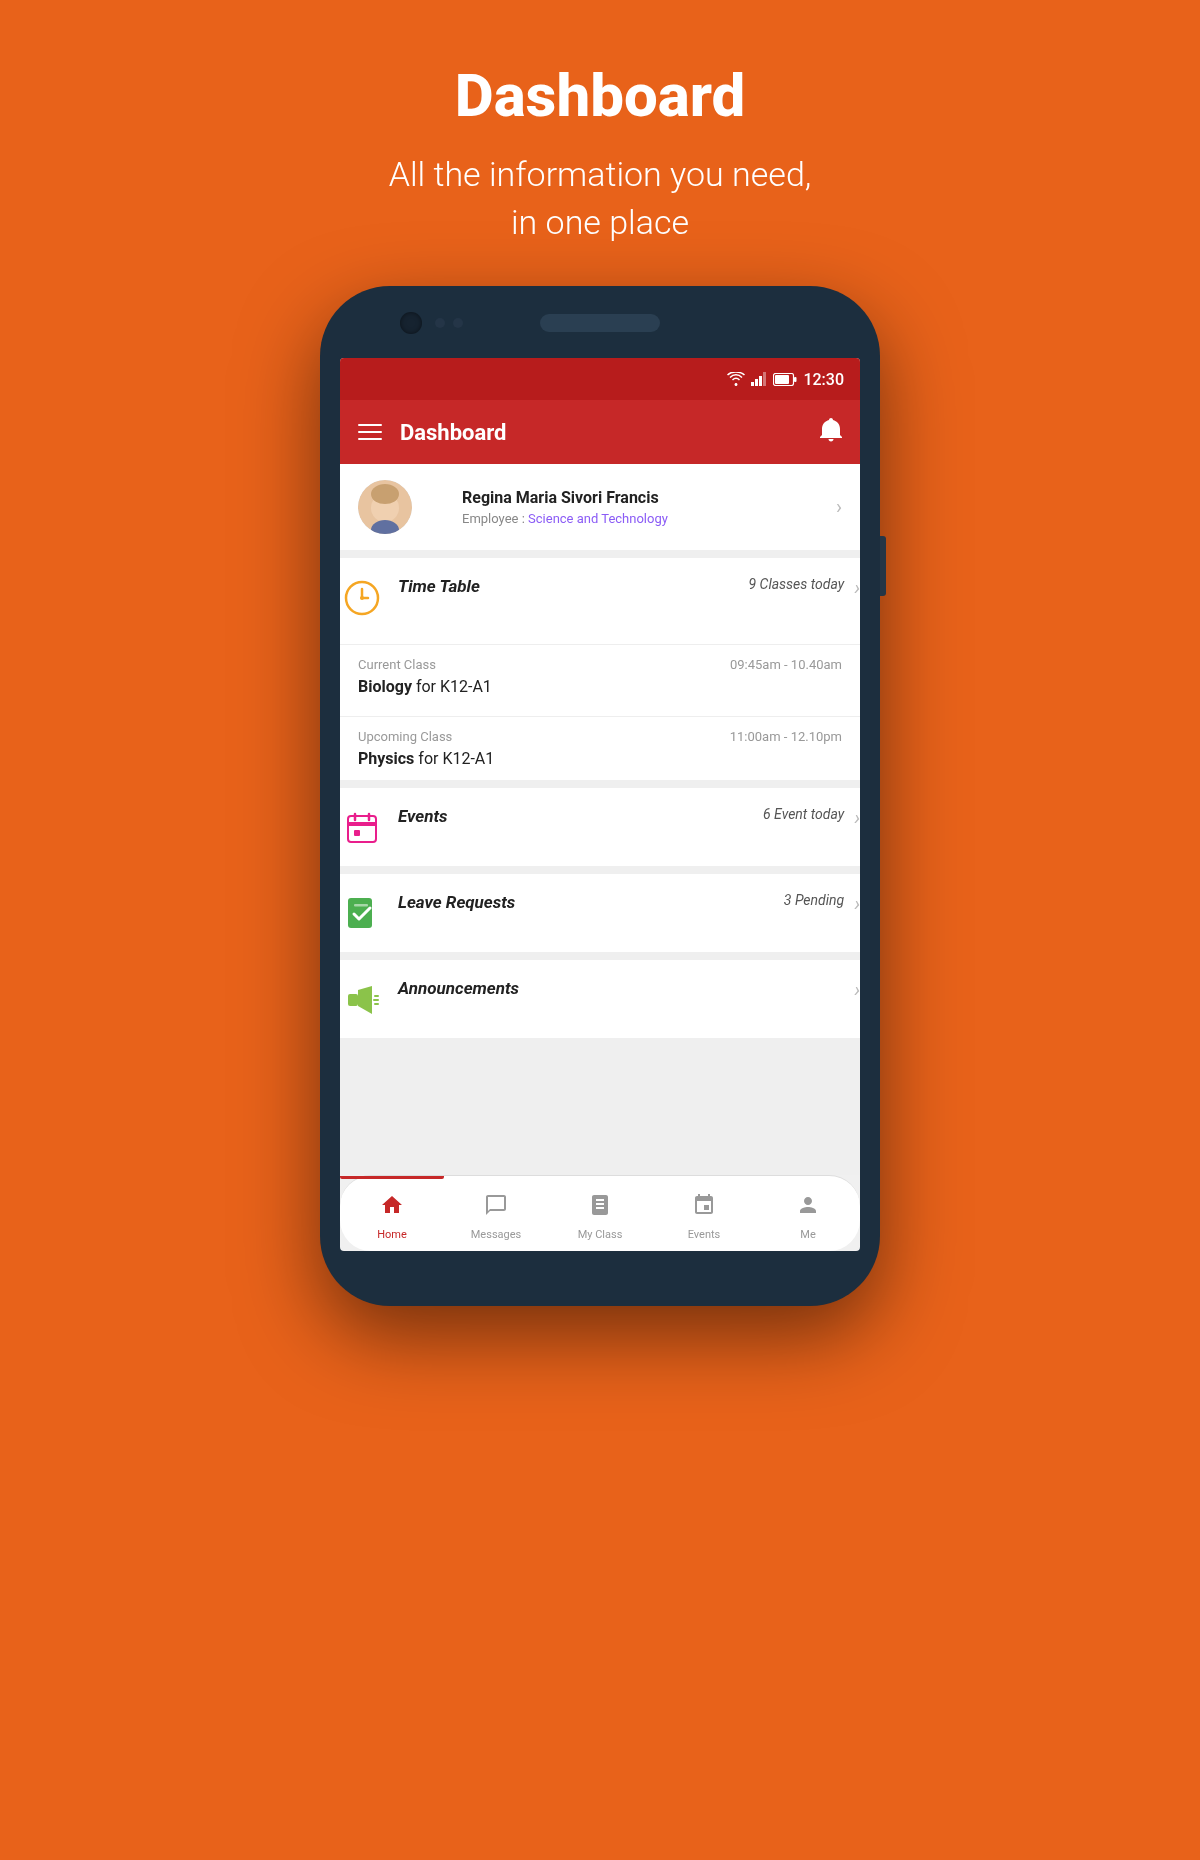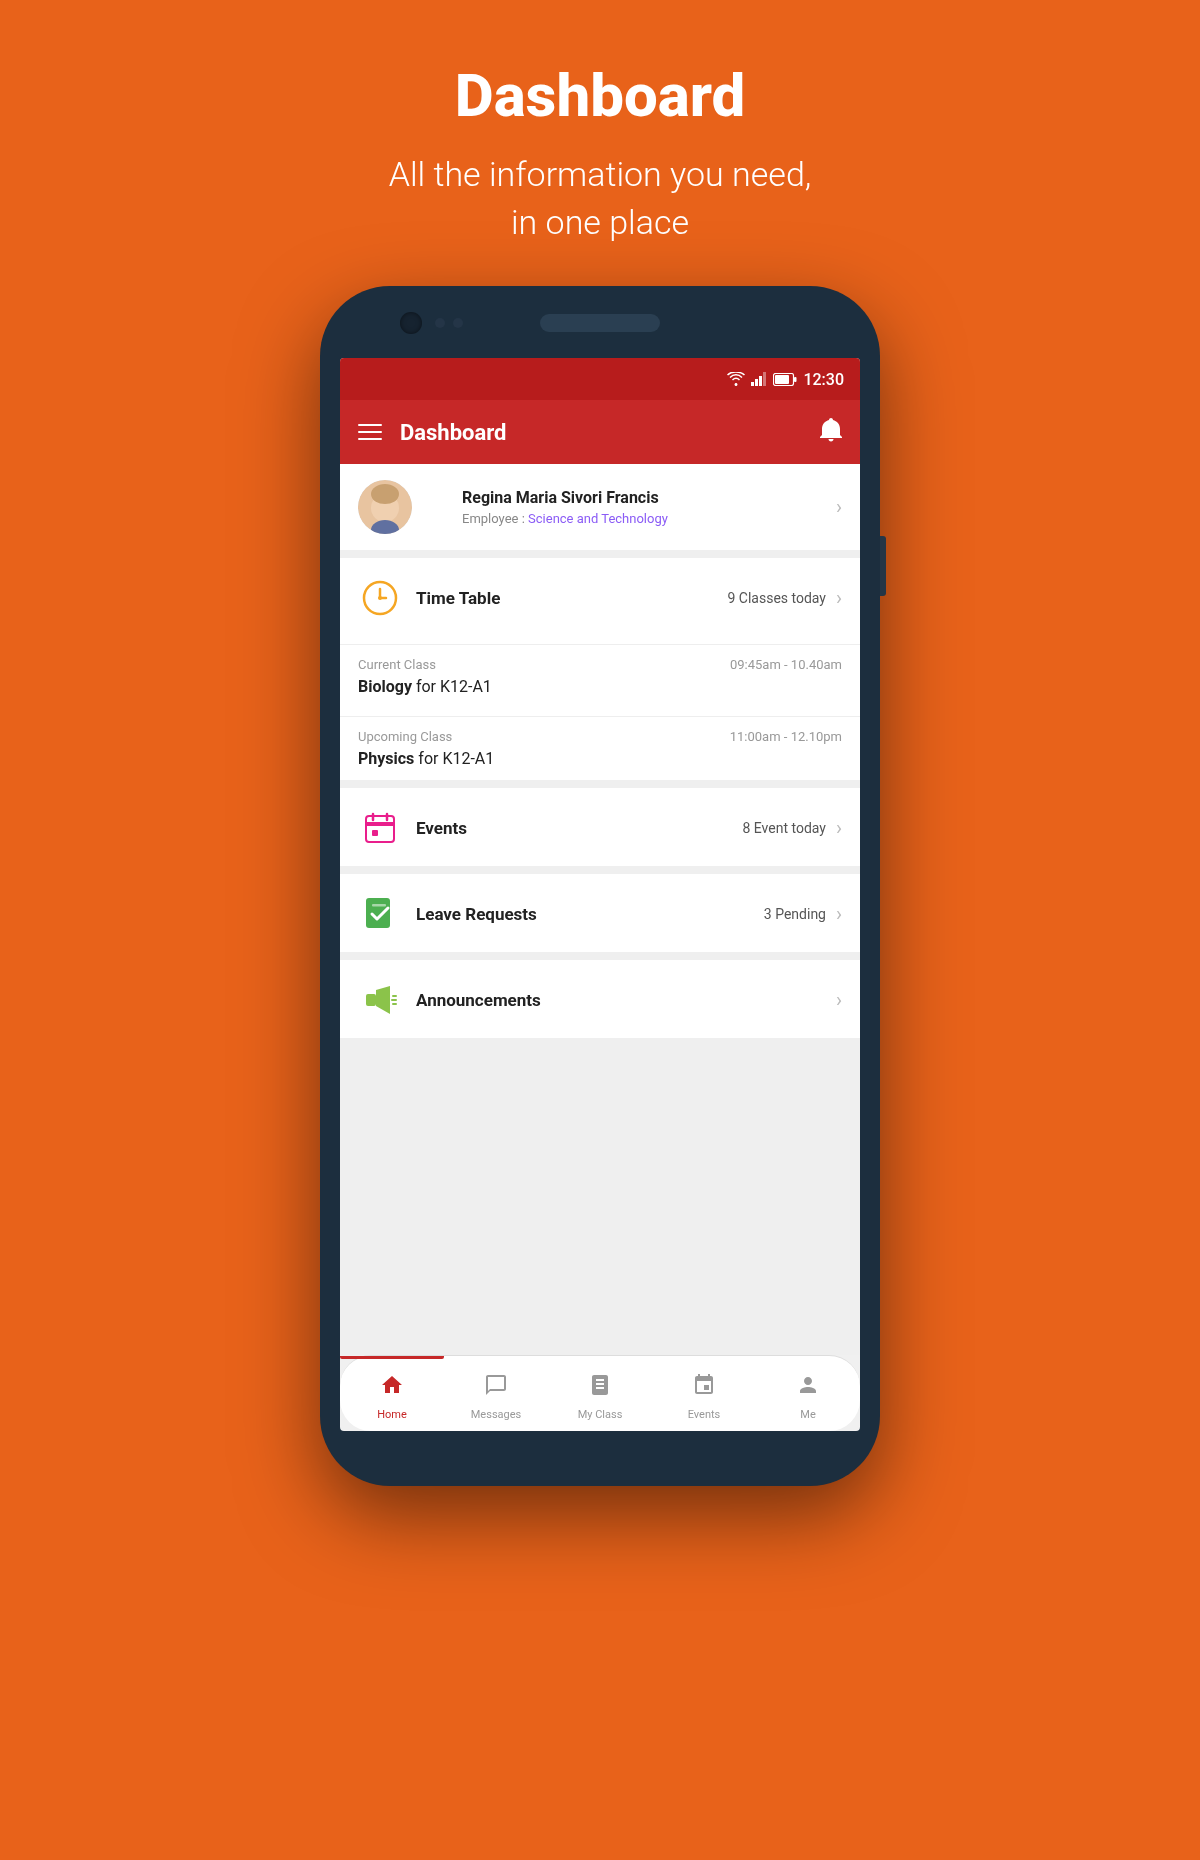--- a/index.html
+++ b/index.html
@@ -27,21 +27,21 @@
     .page-header p {
       font-size: 34px;
       font-weight: 300;
       line-height: 1.4;
     }
 
     
     .phone-wrapper {
       position: relative;
       width: 560px;
-      height: 1200px;
+      height: 1020px;
     }
     .phone-frame {
       position: absolute;
       top: 0; left: 0;
       width: 100%; height: 100%;
       background: #1C2E3E;
       border-radius: 70px;
       box-shadow: 0 30px 80px rgba(0,0,0,0.5);
     }
     
@@ -209,22 +209,23 @@
     }
 
     
     .card {
       background: white;
       margin: 0 0 8px;
       padding: 0;
     }
     .card-header {
       display: flex;
-      align-items: center;
-      padding: 18px 18px 16px;
+      align-items: flex-start;
+      padding: 18px 0 16px;
+      font-style: italic;
     }
     .card-icon {
       width: 44px;
       height: 44px;
       display: flex;
       align-items: center;
       justify-content: center;
       margin-right: 14px;
       font-size: 26px;
     }
@@ -452,21 +453,21 @@
           <div class="card-icon">
             <svg width="36" height="36" viewBox="0 0 36 36">
               <rect x="4" y="6" width="28" height="26" rx="3" fill="none" stroke="#e91e8c" stroke-width="2"></rect>
               <rect x="4" y="12" width="28" height="4" fill="#e91e8c"></rect>
               <line x1="11" y1="4" x2="11" y2="10" stroke="#e91e8c" stroke-width="2.5" stroke-linecap="round"></line>
               <line x1="25" y1="4" x2="25" y2="10" stroke="#e91e8c" stroke-width="2.5" stroke-linecap="round"></line>
               <rect x="10" y="20" width="6" height="6" rx="1" fill="#e91e8c"></rect>
             </svg>
           </div>
           <span class="card-title">Events</span>
-          <span class="card-badge">8 Event today</span>
+          <span class="card-badge">6 Event today</span>
           <span class="chevron">›</span>
         </div>
       </div>
 
       <div class="card">
         <div class="card-header">
           <div class="card-icon">
             <svg width="36" height="36" viewBox="0 0 36 36">
               <rect x="4" y="2" width="24" height="30" rx="3" fill="#4CAF50"></rect>
               <polyline points="10,18 15,23 26,12" stroke="white" stroke-width="3" fill="none" stroke-linecap="round" stroke-linejoin="round"></polyline>

